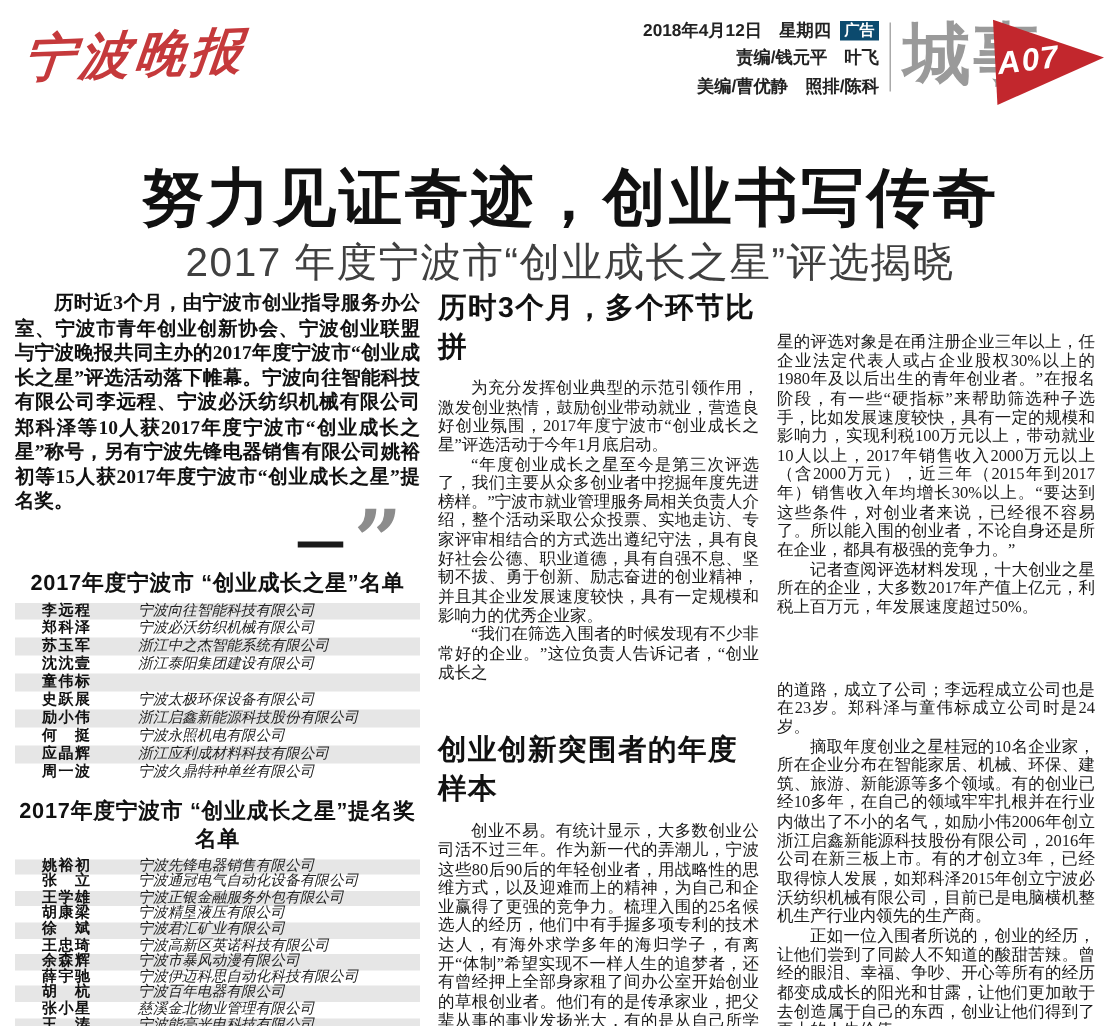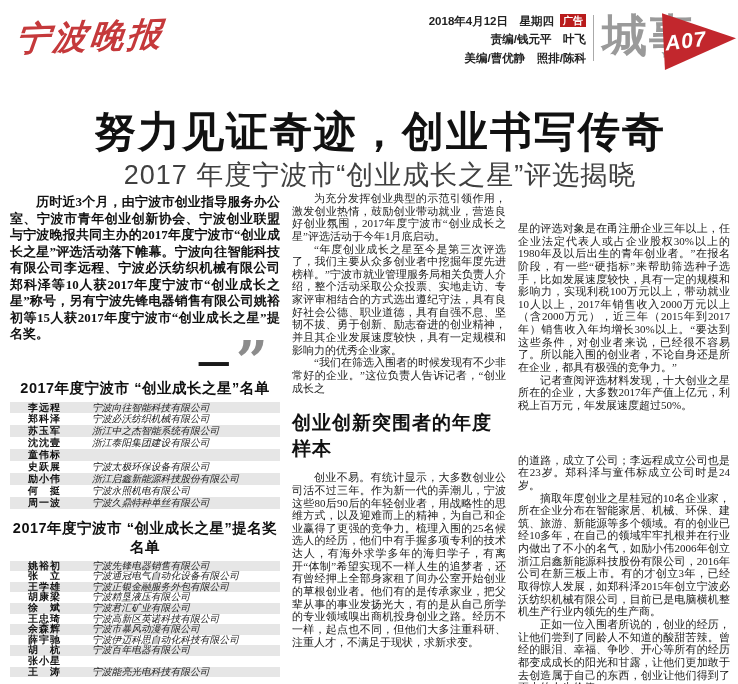--- a/index.html
+++ b/index.html
@@ -7,21 +7,21 @@
   .page { position:relative; width:738px; height:684px; background:#fff; }
 
   
   .masthead { position:absolute; top:0; left:0; width:738px; height:84px; }
   .logo { position:absolute; left:16px; top:14px; font-size:34px; font-weight:bold; font-style:italic;
           color:#c5393b; letter-spacing:3px; transform:skewX(-8deg) rotate(-2deg);
           font-family:"DejaVu Serif", serif; }
   .mast-info { position:absolute; right:152px; top:12px; text-align:right; color:#222;
                font-family:"Liberation Sans", sans-serif; font-size:11.5px; font-weight:bold; line-height:1.6; }
   .mast-row { white-space:nowrap; }
-  .ad-badge { display:inline-block; background:#b91c1c; color:#fff; font-size:10px; line-height:13px;
+  .ad-badge { display:inline-block; background:#0c4a6e; color:#fff; font-size:10px; line-height:13px;
               padding:0 3px; margin-left:6px; vertical-align:1px; }
   .mast-divider { position:absolute; right:144px; top:15px; width:1px; height:46px; background:#aaa; }
   .section-title { position:absolute; left:602px; top:6px; font-size:45px; font-weight:bold; color:#9a9a9a;
                    letter-spacing:2px; font-family:"Liberation Sans", sans-serif; }
   .page-flag { position:absolute; left:662px; top:4px; width:74px; height:66px; }
   .page-flag .tri { position:absolute; inset:0; background:#c2272d;
                     clip-path:polygon(0 14%, 100% 52%, 4% 100%); }
   .page-flag .pno { position:absolute; left:3px; top:25px; color:#fff; font-weight:bold; font-style:italic;
                     font-size:21px; letter-spacing:1px; transform:rotate(-7deg);
                     font-family:"Liberation Sans", sans-serif; }
@@ -54,21 +54,21 @@
   .wtable.compact .trow { line-height:10.6px; }
   .trow:nth-of-type(odd) { background:#e6e6e6; }
   .tname { width:64px; flex:none; font-size:10px; font-weight:bold; color:#111;
            font-family:"Liberation Sans", sans-serif; letter-spacing:1px; }
   .tcompany { flex:1; font-size:9.8px; font-style:italic; color:#222;
               font-family:"DejaVu Serif", serif; }
 
   
   .col-heading { margin:0 0 9px; font-size:19px; font-weight:bold; color:#111; letter-spacing:1px;
                  font-family:"Liberation Sans", sans-serif; }
-  .col-heading.second { margin-top:16px; }
+  .col-heading.second { margin-top:32px; }
   .body-text p { margin:0; font-size:11px; line-height:1.15; text-align:justify; text-indent:2em;
                  color:#1a1a1a; }
   .body-text p.noindent { text-indent:0; }
   .body-text p.gap-top { margin-top:42px; }
 </style>
 </head>
 <body>
 
 <div class="page">
 
@@ -136,20 +136,24 @@
           <div class="trow">
             <span class="tname">励小伟</span>
             <span class="tcompany">浙江启鑫新能源科技股份有限公司</span>
           </div>
 
           <div class="trow">
             <span class="tname">何　挺</span>
             <span class="tcompany">宁波永照机电有限公司</span>
           </div>
 
+          <div class="trow">
+            <span class="tname">应晶辉</span>
+            <span class="tcompany">浙江应利成材料科技有限公司</span>
+          </div>
 
           <div class="trow">
             <span class="tname">周一波</span>
             <span class="tcompany">宁波久鼎特种单丝有限公司</span>
           </div>
         </div>
 
       <div class="table-title second">2017年度宁波市 “创业成长之星”提名奖名单</div>
       <div class="wtable compact">
 
@@ -193,31 +197,33 @@
             <span class="tcompany">宁波伊迈科思自动化科技有限公司</span>
           </div>
 
           <div class="trow">
             <span class="tname">胡　杭</span>
             <span class="tcompany">宁波百年电器有限公司</span>
           </div>
 
           <div class="trow">
             <span class="tname">张小星</span>
+            <span class="tcompany">慈溪金北物业管理有限公司</span>
           </div>
 
           <div class="trow">
             <span class="tname">王　涛</span>
             <span class="tcompany">宁波能亮光电科技有限公司</span>
           </div>
 
         </div>
     </div>
 
     <div class="col-mid body-text">
+      <h3 class="col-heading">历时3个月，多个环节比拼</h3>
       <p>为充分发挥创业典型的示范引领作用，激发创业热情，鼓励创业带动就业，营造良好创业氛围，2017年度宁波市“创业成长之星”评选活动于今年1月底启动。</p>
       <p>“年度创业成长之星至今是第三次评选了，我们主要从众多创业者中挖掘年度先进榜样。”宁波市就业管理服务局相关负责人介绍，整个活动采取公众投票、实地走访、专家评审相结合的方式选出遵纪守法，具有良好社会公德、职业道德，具有自强不息、坚韧不拔、勇于创新、励志奋进的创业精神，并且其企业发展速度较快，具有一定规模和影响力的优秀企业家。</p>
       <p>“我们在筛选入围者的时候发现有不少非常好的企业。”这位负责人告诉记者，“创业成长之</p>
       <h3 class="col-heading second">创业创新突围者的年度样本</h3>
       <p>创业不易。有统计显示，大多数创业公司活不过三年。作为新一代的弄潮儿，宁波这些80后90后的年轻创业者，用战略性的思维方式，以及迎难而上的精神，为自己和企业赢得了更强的竞争力。梳理入围的25名候选人的经历，他们中有手握多项专利的技术达人，有海外求学多年的海归学子，有离开“体制”希望实现不一样人生的追梦者，还有曾经押上全部身家租了间办公室开始创业的草根创业者。他们有的是传承家业，把父辈从事的事业发扬光大，有的是从自己所学的专业领域嗅出商机投身创业之路。经历不一样，起点也不同，但他们大多注重科研、注重人才，不满足于现状，求新求变。</p>
 
     </div>
 
     <div class="col-right body-text">
       <p class="noindent">星的评选对象是在甬注册企业三年以上，任企业法定代表人或占企业股权30%以上的1980年及以后出生的青年创业者。”在报名阶段，有一些“硬指标”来帮助筛选种子选手，比如发展速度较快，具有一定的规模和影响力，实现利税100万元以上，带动就业10人以上，2017年销售收入2000万元以上（含2000万元），近三年（2015年到2017年）销售收入年均增长30%以上。“要达到这些条件，对创业者来说，已经很不容易了。所以能入围的创业者，不论自身还是所在企业，都具有极强的竞争力。”</p>

